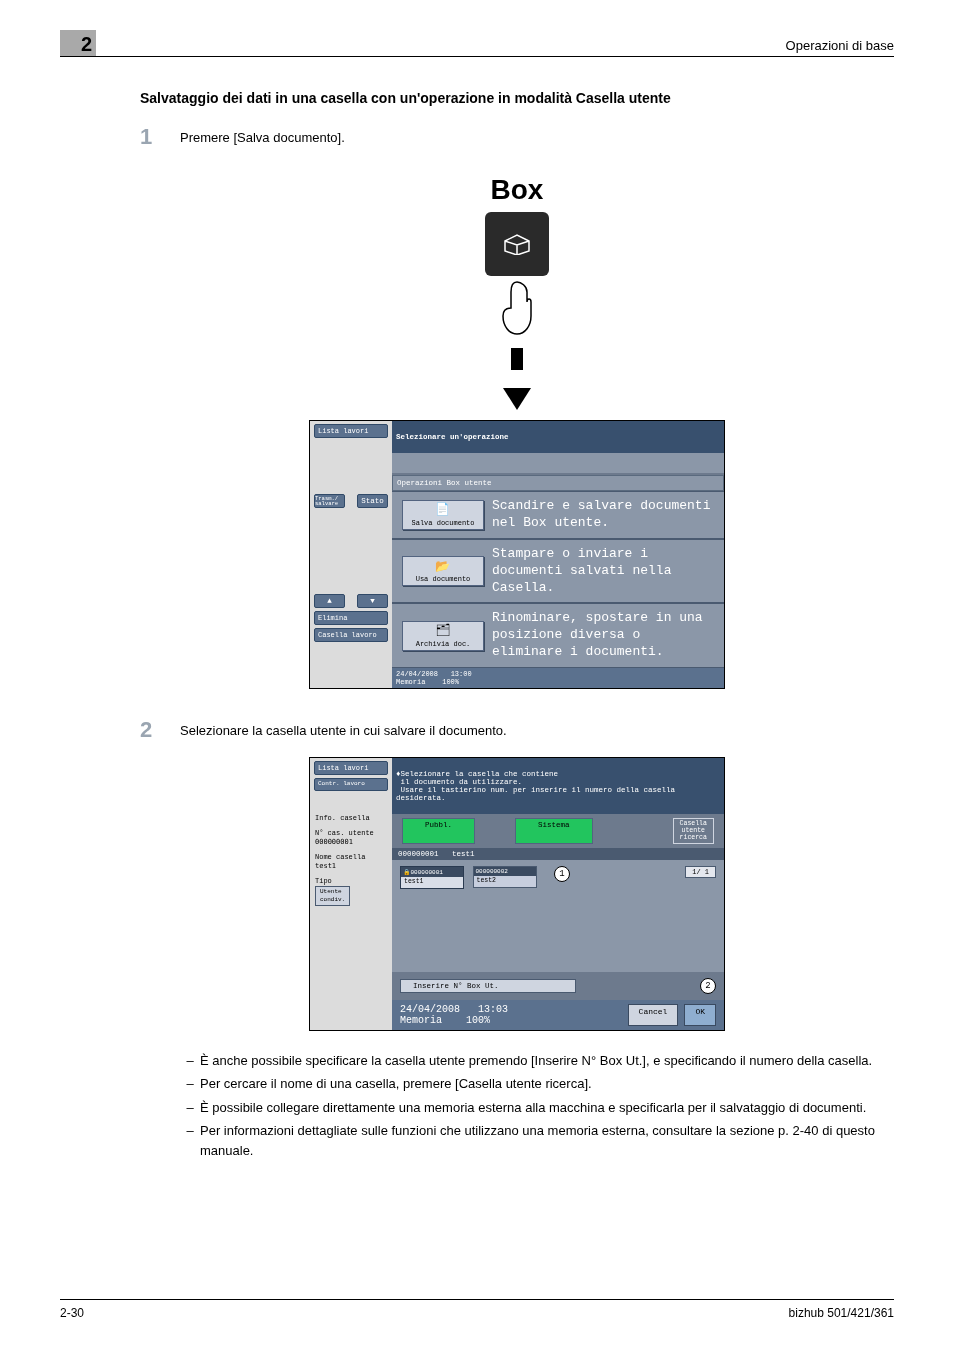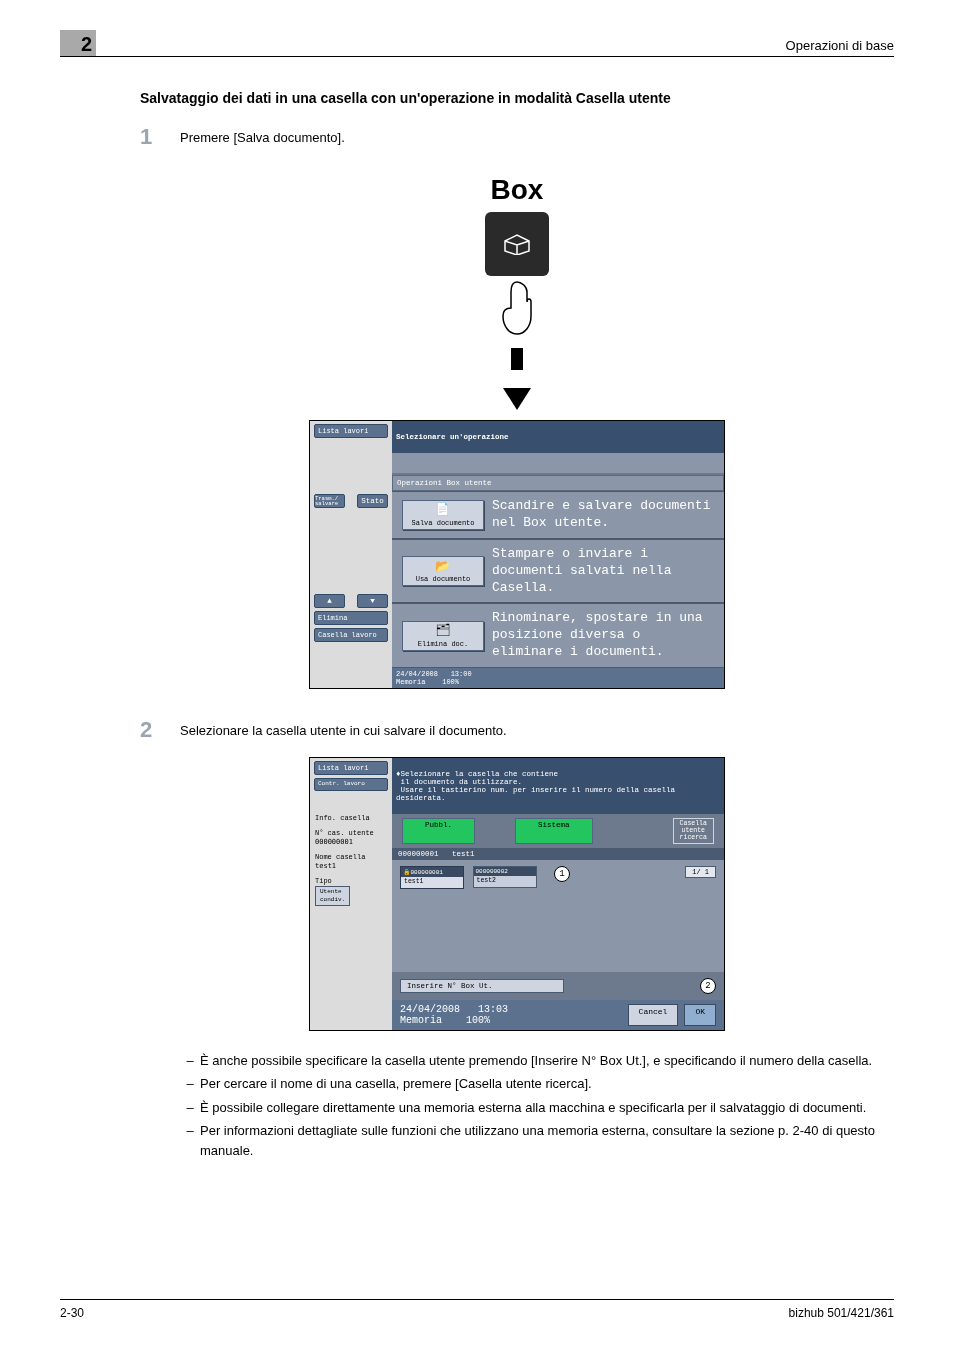--- a/index.html
+++ b/index.html
@@ -37,21 +37,21 @@
 .tab{background:#22c55e;border:1px solid #536480;padding:2px 22px;font-size:7.5px}
 .search-lbl{font-size:6.5px;color:#fff;line-height:1.1;text-align:center;border:1px solid #cfd5e0;padding:1px 2px}
 .list-hdr{background:#4a5a70;color:#fff;padding:2px 6px;font-size:7.5px}
 .list-area{background:#8b97a8;padding:6px 8px;min-height:100px;position:relative}
 .boxcard{width:62px;background:#c7cede;border:1px solid #4a5a70;font-size:6.5px;padding-bottom:2px;display:inline-block;vertical-align:top;margin-right:4px}
 .boxcard .bt{background:#3a4a60;color:#fff;padding:1px 2px;font-size:6px}
 .boxcard.sel{background:#d9dee8;border-color:#2a3a50}
 .page-ind{position:absolute;top:6px;right:8px;background:#e4e7ee;border:1px solid #4a5a70;font-size:7px;padding:1px 6px}
 .circ{display:inline-flex;width:14px;height:14px;border:1px solid #000;border-radius:50%;align-items:center;justify-content:center;font-size:9px;background:#fff}
 .input-row{background:#6d7a8d;padding:6px 8px;display:flex;align-items:center;gap:8px}
-.input-box{background:#cfd5e0;border:1px solid #4a5a70;padding:2px 6px;font-size:7.5px;flex:0 0 150px}
+.input-box{background:#cfd5e0;border:1px solid #4a5a70;padding:2px 12px;font-size:7.5px;flex:0 0 150px}
 .btnrow{display:flex;gap:6px;padding:4px 8px;justify-content:flex-end;background:#5b718e}
 .dbtn{background:#cfd5e0;border:1px solid #3a4a60;padding:2px 10px;font-size:8px}
 .dbtn.ok{background:#8faed0}
 .info-left{font-size:7px;padding:2px 5px;line-height:1.3}
 .info-left .v{font-family:monospace}
 .tiny-chip{background:#cfd5e0;border:1px solid #4a5a70;font-size:6px;padding:1px 4px;display:inline-block}
 .bullets{margin-left:40px;font-size:13px;line-height:1.5}
 .bullets .bl{display:flex;margin-bottom:4px}
 .bullets .bl .dash{width:20px;flex-shrink:0;text-align:center}
 .footer{position:absolute;bottom:30px;left:60px;right:60px;border-top:1px solid #000;display:flex;justify-content:space-between;font-size:12px;padding-top:6px}
@@ -129,21 +129,21 @@
           <div class="panel-row">
             <div class="op-btn">
               <div class="ic">📂</div>
               <span>Usa documento</span>
             </div>
             <div class="op-desc">Stampare o inviare i documenti salvati nella Casella.</div>
           </div>
           <div class="panel-row">
             <div class="op-btn">
               <div class="ic">🗂</div>
-              <span>Elimina doc.</span>
+              <span>Archivia doc.</span>
             </div>
             <div class="op-desc">Rinominare, spostare in una posizione diversa o eliminare i documenti.</div>
           </div>
           <div class="status-bar">
             <span>24/04/2008</span>&nbsp;&nbsp;
             <span>13:00</span><br>
             <span>Memoria</span>&nbsp;&nbsp;&nbsp;
             <span>100%</span>
           </div>
         </div>

